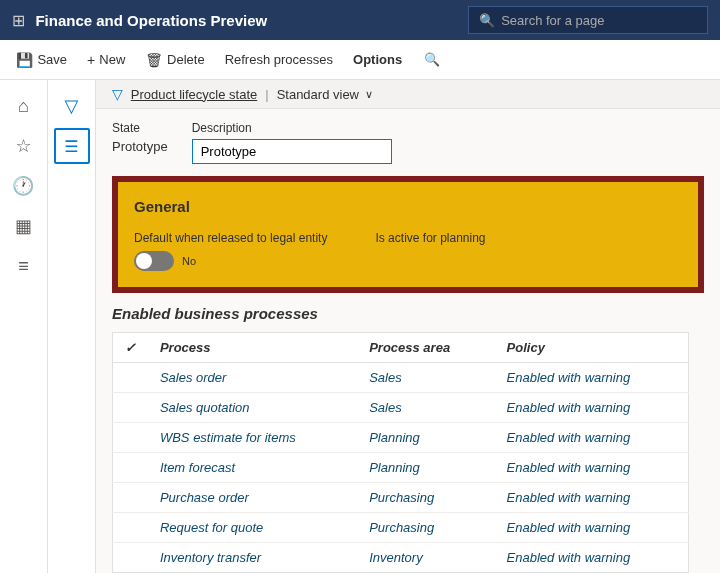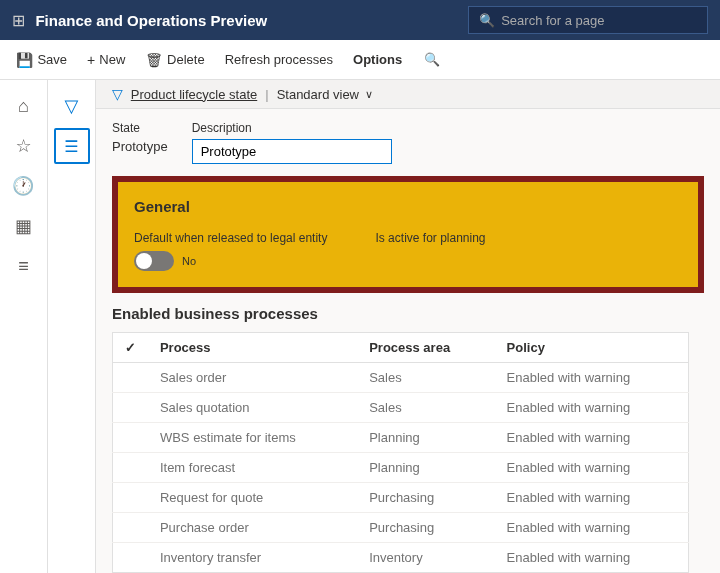--- a/index.html
+++ b/index.html
@@ -211,20 +211,21 @@
       position: absolute;
       top: 2px;
     }
     .toggle-off .toggle-knob { left: 2px; }
     .toggle-on .toggle-knob { right: 2px; }
     .toggle-text { font-size: 11px; color: #323130; }
 
     
     .business-section {
       margin: 0 31px 16px 16px;
+      font-style: italic;
     }
     .business-title {
       font-size: 15px;
       font-weight: 600;
       color: #323130;
       margin-bottom: 10px;
     }
     .process-table {
       width: 100%;
       border-collapse: collapse;
@@ -237,21 +238,21 @@
       padding: 7px 12px;
       text-align: left;
       font-size: 13px;
       font-weight: 600;
       color: #323130;
     }
     .process-table td {
       padding: 7px 12px;
       border-bottom: 1px solid #f0eeec;
       font-size: 13px;
-      color: #737373;
+      color: #0c4a6e;
     }
     .process-table tr:last-child td { border-bottom: none; }
     .th-check { width: 30px; }
   </style>
 </head>
 <body>
 
 <div class="top-bar">
   <span class="top-bar-grid-icon">⊞</span>
   <span class="top-bar-title">Finance and Operations Preview</span>
@@ -372,27 +373,27 @@
       <td>Enabled with warning</td>
     </tr>
             <tr>
       <td></td>
       <td>Item forecast</td>
       <td>Planning</td>
       <td>Enabled with warning</td>
     </tr>
             <tr>
       <td></td>
+      <td>Purchase order</td>
+      <td>Purchasing</td>
+      <td>Enabled with warning</td>
+    </tr>
+            <tr>
+      <td></td>
       <td>Request for quote</td>
-      <td>Purchasing</td>
-      <td>Enabled with warning</td>
-    </tr>
-            <tr>
-      <td></td>
-      <td>Purchase order</td>
       <td>Purchasing</td>
       <td>Enabled with warning</td>
     </tr>
             <tr>
       <td></td>
       <td>Inventory transfer</td>
       <td>Inventory</td>
       <td>Enabled with warning</td>
     </tr>
           </tbody>

